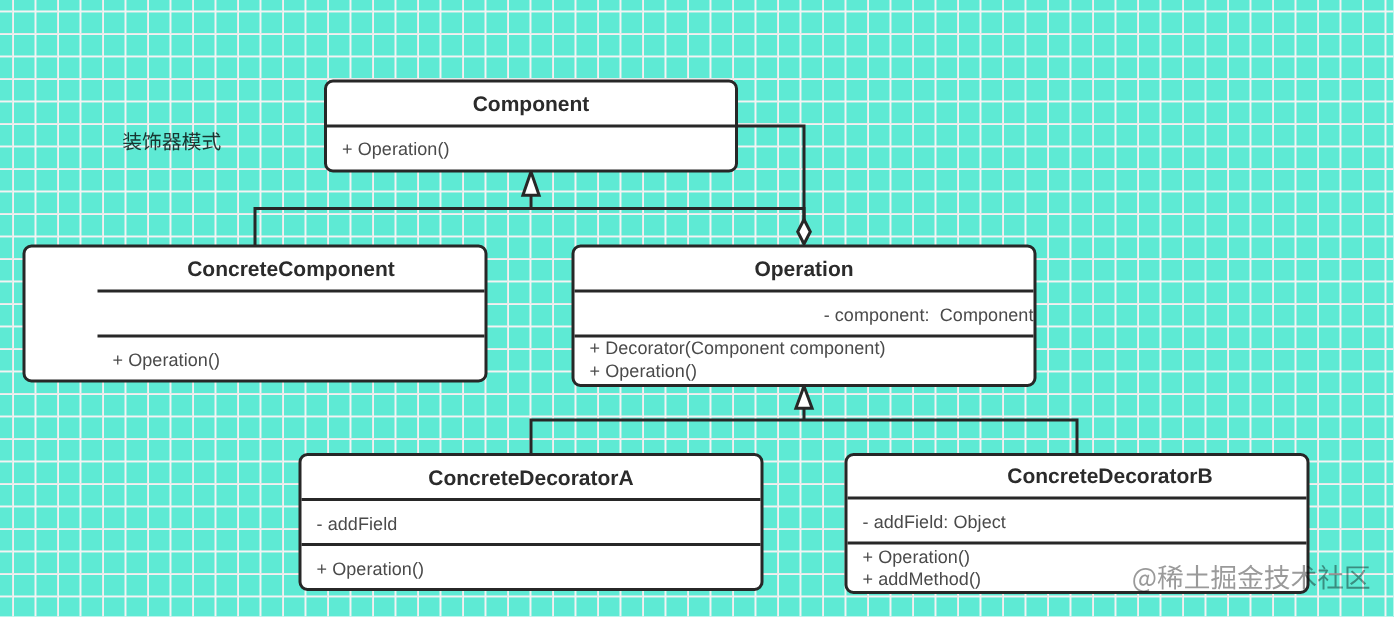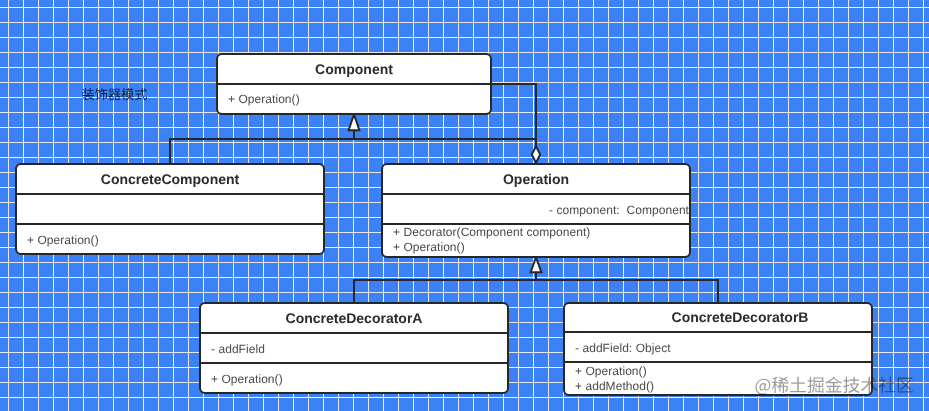--- a/index.html
+++ b/index.html
@@ -1,18 +1,18 @@
 <!DOCTYPE html>
 <html><head>
 <meta charset="utf-8">
 <title>UML</title>
 <style>
   html,body{margin:0;padding:0;}
   body{width:929px;height:411px;overflow:hidden;background:#fff;font-family:"Liberation Sans",sans-serif;-webkit-font-smoothing:antialiased;text-rendering:geometricPrecision;}
-  #canvas{position:relative;width:929px;height:411px;background-color:#3b82f6;}
+  #canvas{position:relative;width:929px;height:411px;background-color:#5eead4;}
   .grid{position:absolute;inset:0;
     background-image:
       linear-gradient(to right,#e7e7e7 1px,transparent 1px),
       linear-gradient(to bottom,#e7e7e7 1px,transparent 1px),
       linear-gradient(to right,#f3f3f3 1px,transparent 1px),
       linear-gradient(to bottom,#f3f3f3 1px,transparent 1px);
     background-size:30px 30px,30px 30px,15px 15px,15px 15px;
     background-position:8px 22px,8px 22px,8px 7px,8px 7px;
   }
   svg.layer{position:absolute;left:0;top:0;}
@@ -43,21 +43,21 @@
     <polygon points="536,146.3 540.2,154.5 536,162.7 531.8,154.5" fill="#ffffff" stroke="#272727" stroke-width="2" stroke-linejoin="miter"></polygon>
   </svg>
 
   <div class="node" style="left:216px;top:53px;width:276px;height:62px;">
     <div class="sec title" style="height:28px;line-height:28px;">Component</div>
     <div class="sec" style="height:30px;">
       <div class="row" style="line-height:28px;">+ Operation()</div>
     </div>
   </div>
 
-  <div class="node" style="left:15px;top:163px;width:310px;height:92px;">
+  <div class="node" style="left:15px;top:163px;width:310px;height:92px;padding-left:48px;">
     <div class="sec title" style="height:28px;line-height:28px;">ConcreteComponent</div>
     <div class="sec" style="height:30px;"></div>
     <div class="sec" style="height:28px;">
       <div class="row" style="line-height:30px;">+ Operation()</div>
     </div>
   </div>
 
   <div class="node" style="left:381px;top:163px;width:310px;height:95px;">
     <div class="sec title" style="height:28px;line-height:28px;">Operation</div>
     <div class="sec" style="height:30px;text-align:right;">

